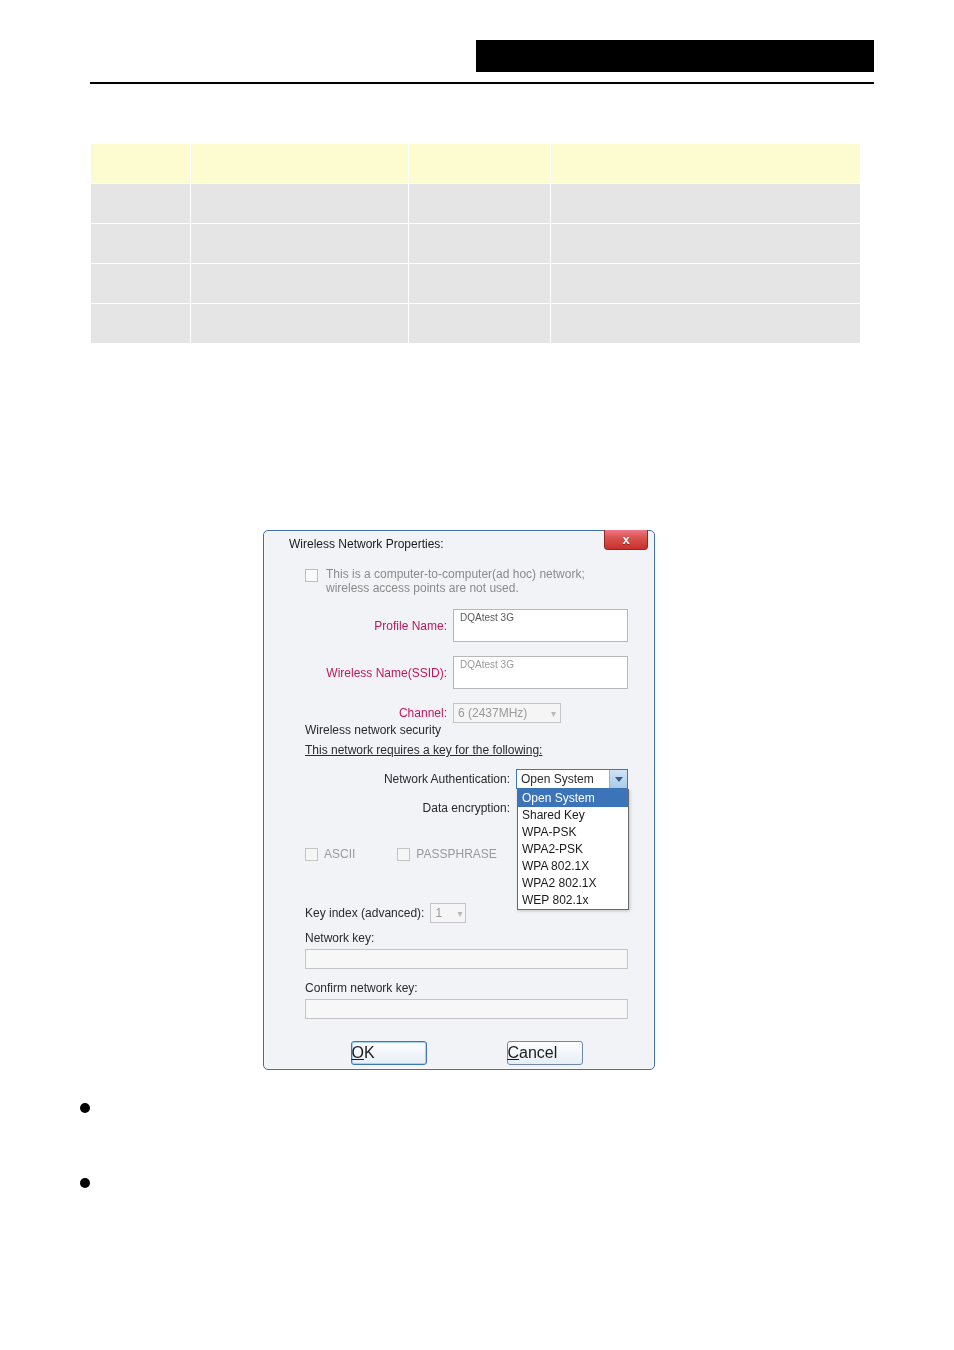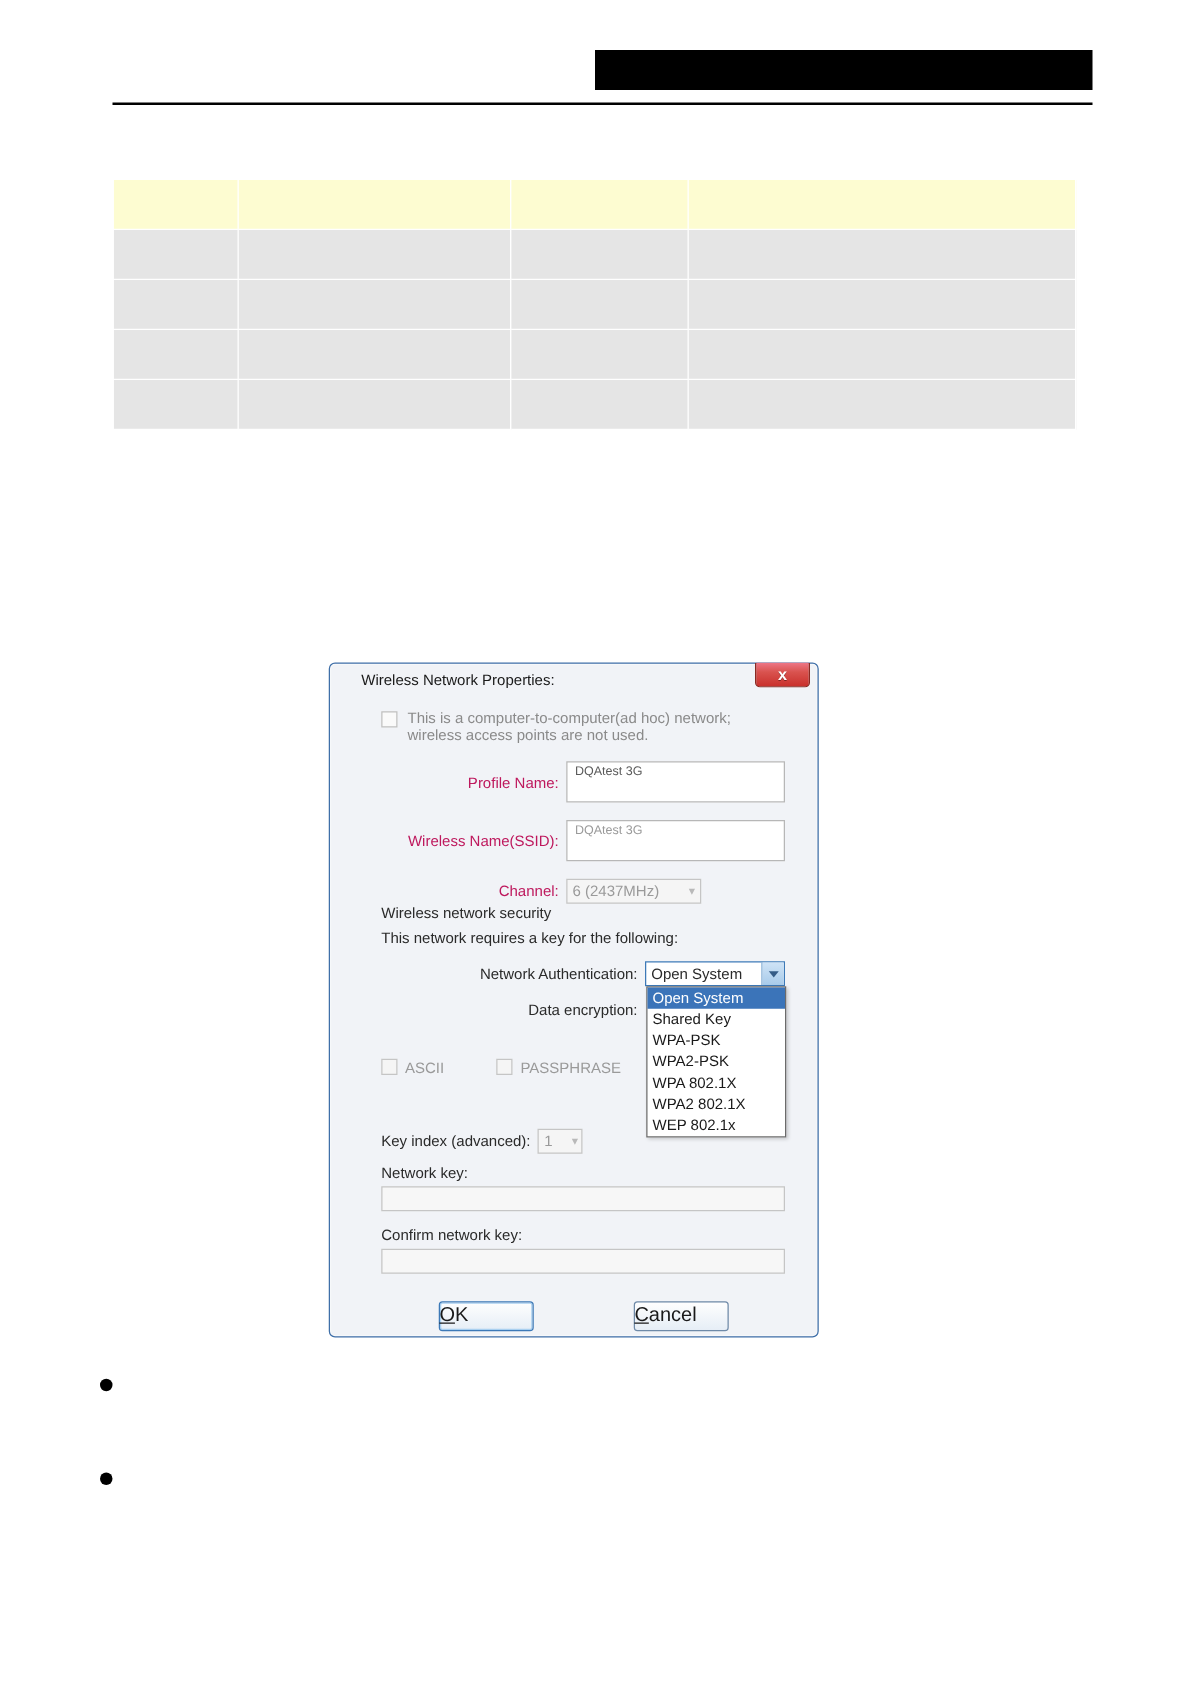--- a/index.html
+++ b/index.html
@@ -166,20 +166,21 @@
     font-size: 10px;
   }
 
   .sec-head {
     margin-top: 0;
     color: #2a2a2a;
   }
   .sec-sub {
     margin-top: 6px;
     color: #2a2a2a;
+    text-decoration: underline;
   }
 
   .auth-row, .enc-row {
     display: flex;
     align-items: center;
     justify-content: flex-end;
     margin-top: 12px;
   }
   .auth-row .albl, .enc-row .albl {
     padding-right: 6px;
@@ -227,21 +228,21 @@
     color: #1a1a1a;
     line-height: 15px;
   }
   .dd-item.selected {
     background: #3b74b9;
     color: #ffffff;
   }
 
   .chk-row {
     display: flex;
-    align-items: flex-start;
+    align-items: flex-end;
     gap: 6px;
     margin-top: 32px;
     color: #9a9a9a;
   }
   .chk-row .cbx {
     width: 13px; height: 13px;
     border: 1px solid #c5c5c5;
     background: #f5f5f5;
   }
   .chk-row .gap { width: 30px; }

